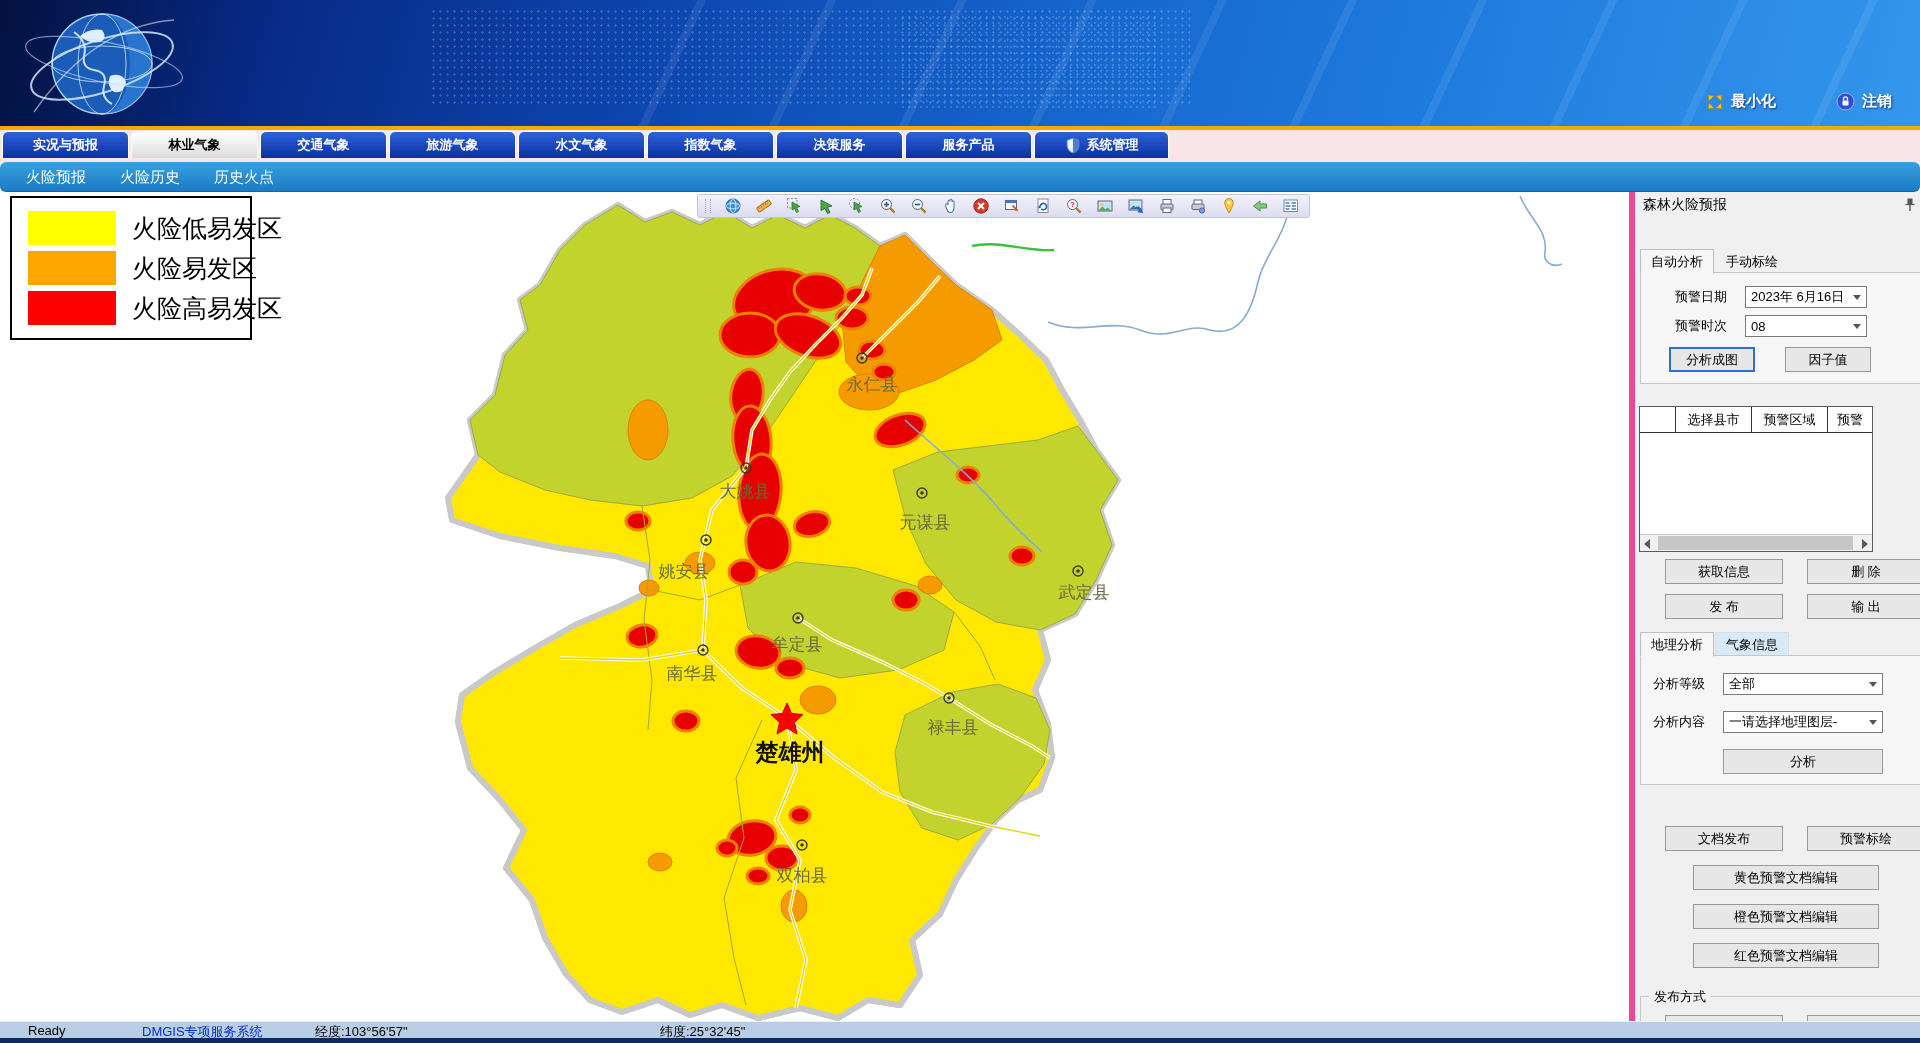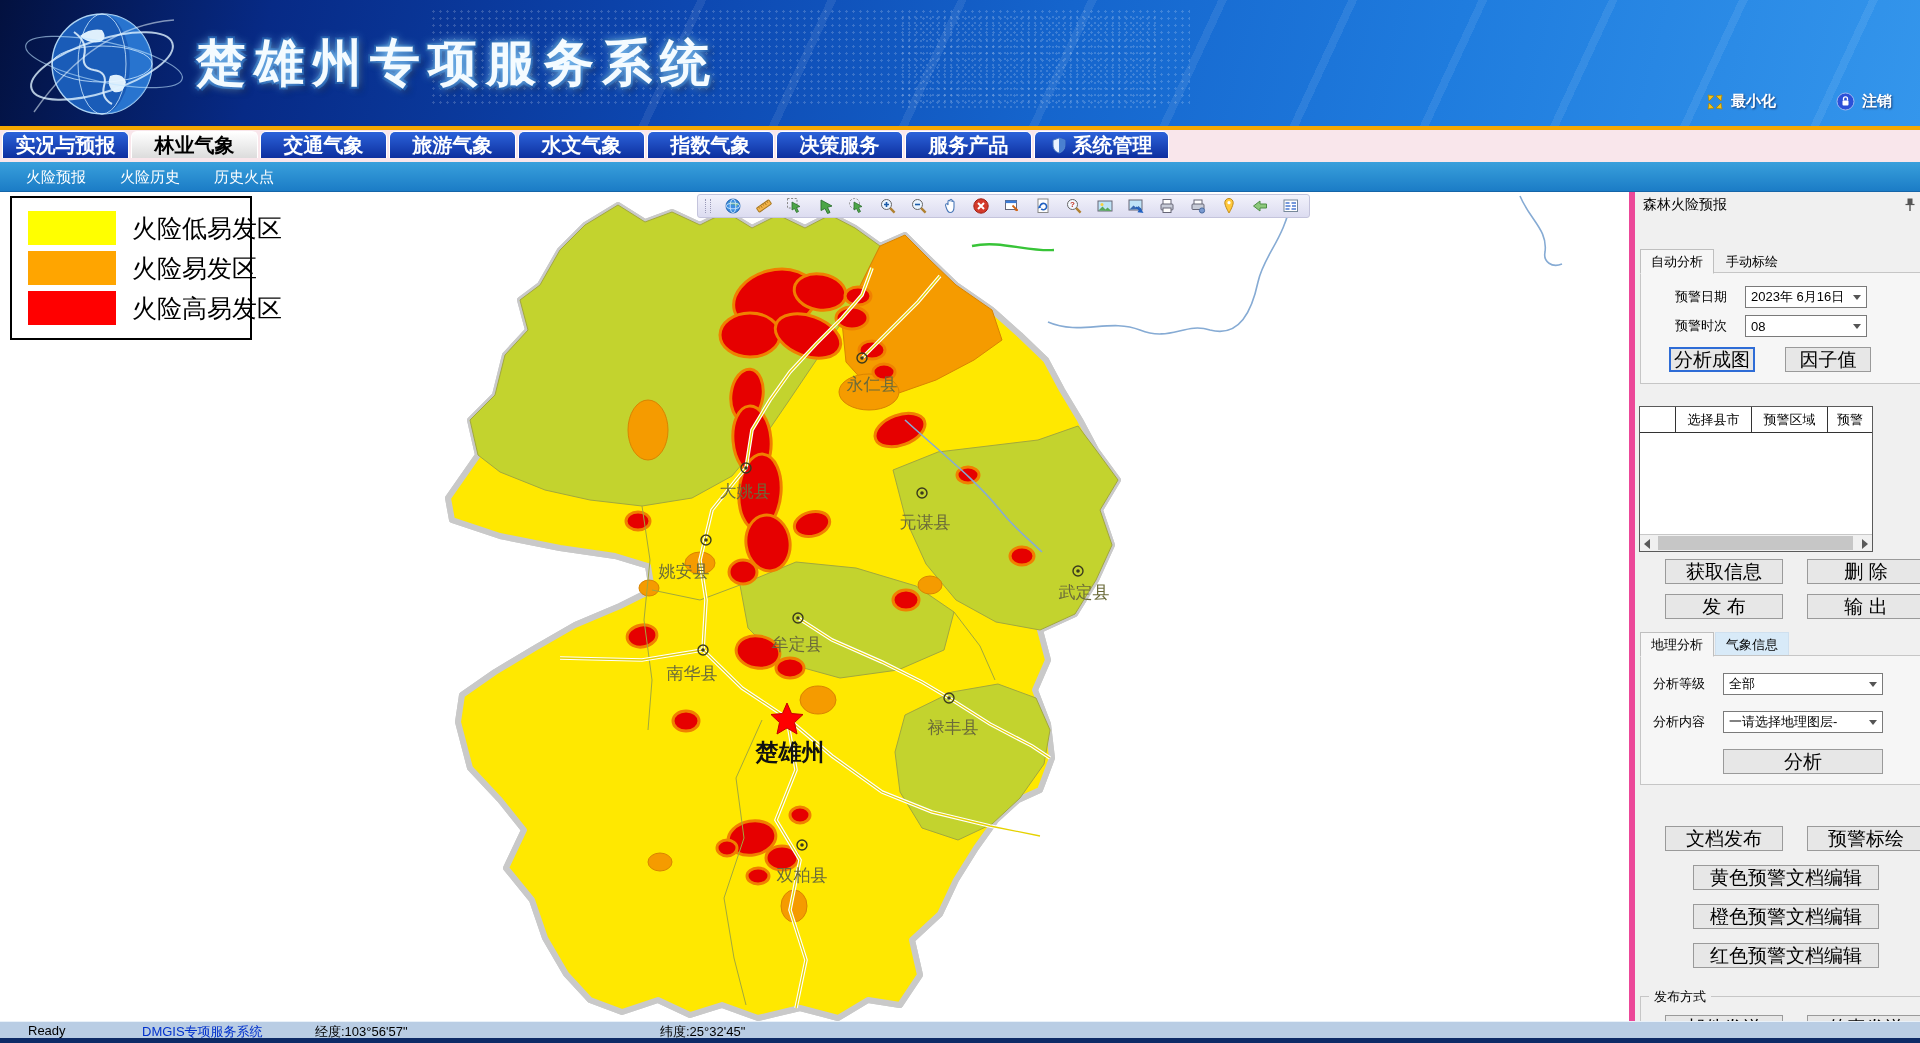--- a/index.html
+++ b/index.html
@@ -21,27 +21,27 @@
   .banner-globe{position:absolute;left:14px;top:2px;}
   .top-controls{position:absolute;right:28px;top:92px;display:flex;gap:60px;align-items:center;}
   .top-btn{display:flex;align-items:center;gap:7px;color:#fff;font-size:15px;font-weight:bold;cursor:pointer;
     text-shadow:1px 1px 2px rgba(0,0,40,.6);}
   .accent-bar{position:absolute;left:0;top:126px;width:1920px;height:4px;background:#f6a800;}
 
   
   .tabrow{position:absolute;left:0;top:130px;width:1920px;height:32px;background:#f9e6eb;}
   .tab{position:absolute;top:1px;height:27px;width:127px;border:1px solid #fff;border-bottom:none;
     border-radius:6px 6px 0 0;box-sizing:border-box;display:flex;align-items:center;justify-content:center;gap:6px;
-    background:linear-gradient(#2c63da,#0d2f9f);color:#fff;font-size:20px;font-weight:bold;cursor:pointer;}
+    background:linear-gradient(#2c63da,#0d2f9f);color:#fff;font-size:13px;font-weight:bold;cursor:pointer;}
   .tab.active{background:linear-gradient(#ffffff,#dcdcdc);color:#000;}
   .tab.wide{width:135px;}
 
   
   .substrip{position:absolute;left:0;top:162px;width:1920px;height:30px;
-    background:linear-gradient(#39a0dc,#1b7cc6);border-bottom:1px solid #1565a8;box-sizing:border-box;}
+    background:linear-gradient(#39a0dc,#1b7cc6);border-bottom:1px solid #1565a8;box-sizing:border-box;border-radius:6px;}
   .subtab{position:absolute;top:6px;color:#fff;font-size:15px;cursor:pointer;}
 
   
   .maparea{position:absolute;left:0;top:192px;width:1597px;height:830px;background:#fff;}
   .maparea svg{position:absolute;left:0;top:0;}
 
   
   .legend{position:absolute;left:10px;top:196px;width:242px;background:#fff;border:2px solid #000;
     box-sizing:border-box;padding:10px 0 10px 16px;z-index:6;}
   .legend-row{display:flex;align-items:center;height:40px;}
@@ -79,21 +79,21 @@
   .ptab.blue{background:#d8eaf8;border:1px solid #cfe0ef;}
   .groupbox{position:absolute;border:1px solid #c6c6c6;background:transparent;box-sizing:border-box;}
   .group-label{position:absolute;top:-9px;left:8px;background:#f0f0f0;padding:0 5px;font-size:13px;}
 
   .plabel{position:absolute;font-size:13px;height:22px;line-height:22px;white-space:nowrap;}
   .pselect{position:absolute;height:22px;background:#fff;border:1px solid #7a7a7a;box-sizing:border-box;
     display:flex;align-items:center;padding:0 32px 0 5px;font-size:13px;cursor:pointer;white-space:nowrap;overflow:hidden;}
   .pselect .chev{position:absolute;right:5px;top:8px;width:0;height:0;border-left:4px solid transparent;
     border-right:4px solid transparent;border-top:5px solid #555;}
   .pbtn{position:absolute;height:25px;background:#e7e7e7;border:1px solid #9a9a9a;box-sizing:border-box;
-    display:flex;align-items:center;justify-content:center;font-size:19px;cursor:pointer;white-space:nowrap;}
+    display:flex;align-items:center;justify-content:center;font-size:13px;cursor:pointer;white-space:nowrap;}
   .pbtn.focused{border:2px solid #2e6cd6;}
 
   .ptable{position:absolute;left:4px;top:188px;width:234px;height:146px;background:#fff;border:1px solid #5a5a5a;box-sizing:border-box;}
   .ptable-head{display:flex;height:25px;border-bottom:1px solid #333;}
   .ptable-head .col{border-right:1px solid #333;box-sizing:border-box;display:flex;align-items:center;justify-content:center;font-size:13px;}
   .hscroll{position:absolute;left:0;bottom:0;width:100%;height:17px;background:#f0f0f0;border-top:1px solid #c8c8c8;box-sizing:border-box;}
   .harrow{position:absolute;top:4px;width:0;height:0;border-top:5px solid transparent;border-bottom:5px solid transparent;cursor:pointer;}
   .harrow.left{left:4px;border-right:6px solid #5a5a5a;}
   .harrow.right{right:4px;border-left:6px solid #5a5a5a;}
   .hthumb{position:absolute;left:18px;top:1px;width:195px;height:14px;background:#c6c6c6;cursor:pointer;}
@@ -117,21 +117,20 @@
     <circle cx="88" cy="62" r="50" fill="none" stroke="#bfe4ff" stroke-width="1.4" opacity=".9"></circle>
     <path d="M88,12 a50,50 0 0 1 0,100 a28,50 0 0 0 0,-100 Z" fill="#2f7fd8" opacity=".7"></path>
     <ellipse cx="88" cy="62" rx="50" ry="18" fill="none" stroke="#cfeaff" opacity=".8"></ellipse>
     <ellipse cx="88" cy="62" rx="24" ry="50" fill="none" stroke="#cfeaff" opacity=".8"></ellipse>
     <path d="M60,30 q14,10 10,24 q-2,12 10,14 q14,2 10,16 q-3,12 8,18" fill="none" stroke="#e8f6ff" stroke-width="2" opacity=".85"></path>
     <path d="M66,34 q10,-8 22,-6 q6,8 -2,12 q-12,2 -20,-6z M96,74 q12,-4 16,6 q-2,12 -12,10 q-8,-6 -4,-16z" fill="#e9f7ff" opacity=".95"></path>
     <ellipse cx="88" cy="64" rx="74" ry="26" fill="none" stroke="#dff2ff" stroke-width="2" opacity=".8" transform="rotate(-18 88 64)"></ellipse>
     <ellipse cx="90" cy="60" rx="80" ry="20" fill="none" stroke="#bfe4ff" stroke-width="1.2" opacity=".6" transform="rotate(12 90 60)"></ellipse>
     <path d="M20,110 q60,-86 140,-92" fill="none" stroke="#e8f6ff" stroke-width="1.4" opacity=".55"></path>
   </svg>
-  <div class="banner-title">楚雄州专项服务系统</div>
   <div class="top-controls">
     <div class="top-btn">
       <svg width="18" height="18" viewBox="0 0 18 18">
         <g fill="#f4c21a" stroke="#a8860b" stroke-width=".8">
           <polygon points="2,2 8,3 3,8"></polygon>
             <polygon points="16,2 15,8 10,3"></polygon>
           <polygon points="2,16 3,10 8,15"></polygon>
             <polygon points="16,16 10,15 15,10"></polygon>
         </g>
       </svg>

